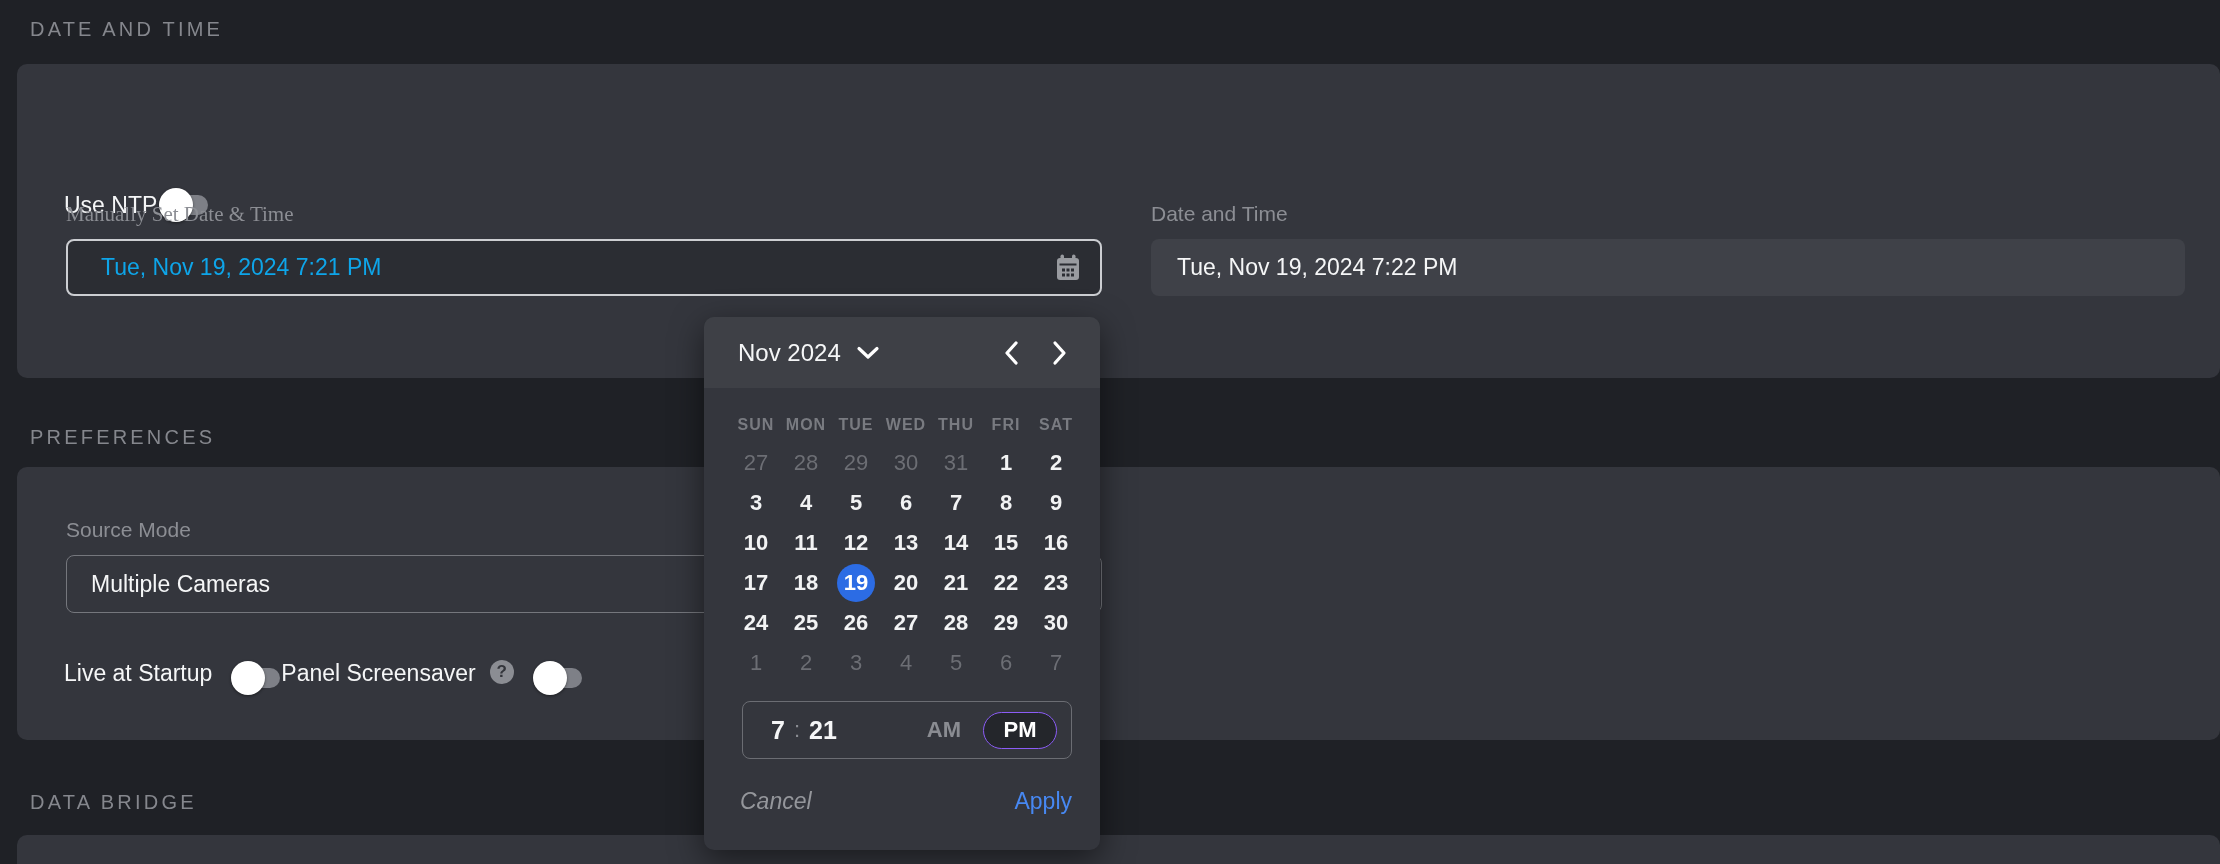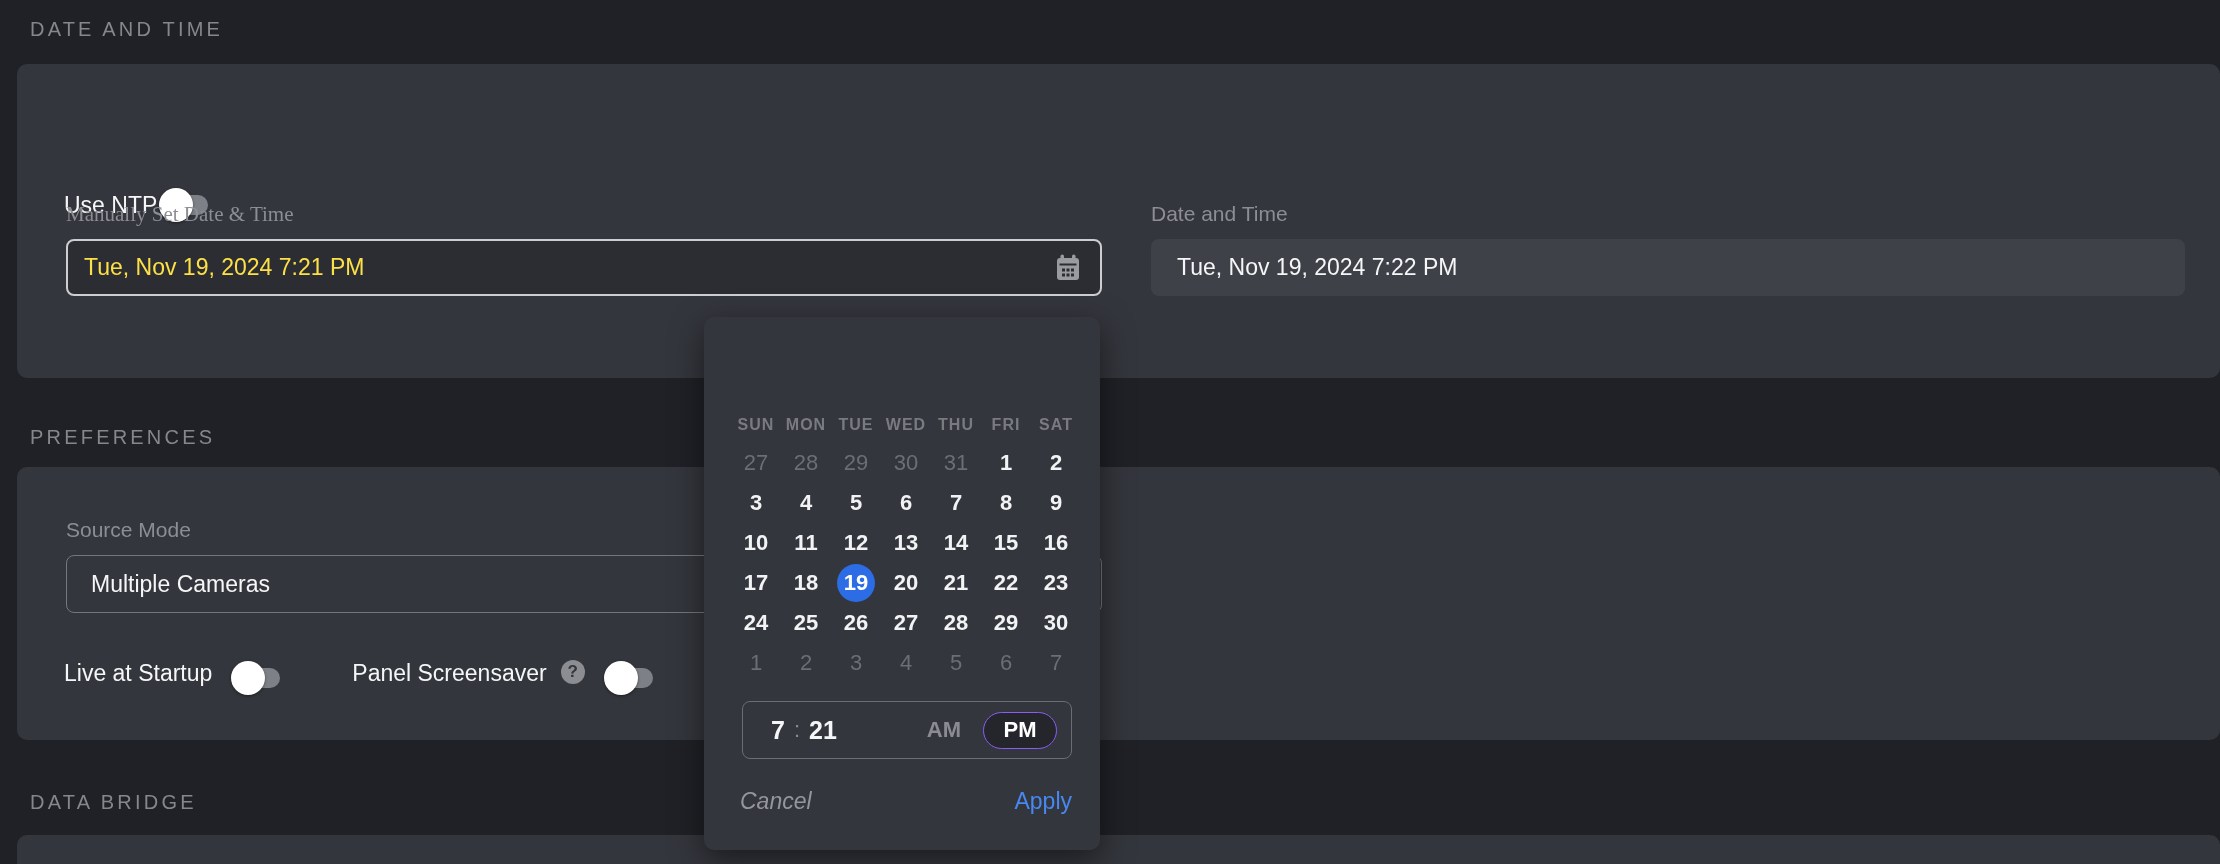--- a/index.html
+++ b/index.html
@@ -13,22 +13,22 @@
   
   .h-datetime{top:18px;}
   .panel-datetime{top:64px;height:314px;}
   .ntp-row{position:absolute;left:47px;top:123px;display:flex;align-items:center;gap:2px;}
   .lbl-white{color:#f5f6f7;font-size:23px;}
   .field-label{position:absolute;color:#8c8e94;font-size:21px;}
   .lbl-manual{left:49px;top:138px;font-family:Liberation Serif, serif;}
   .lbl-current{left:1134px;top:138px;}
   .date-input{position:absolute;left:49px;top:175px;width:1036px;height:57px;
           background:#2b2d33;border:2px solid #ccced2;border-radius:8px;
-          box-sizing:border-box;display:flex;align-items:center;padding:0 20px 0 16px;
-          color:#fde047;font-size:23px;cursor:text;}
+          box-sizing:border-box;display:flex;align-items:center;padding:0 20px 0 33px;
+          color:#0ea5e9;font-size:23px;cursor:text;}
   .date-input .spacer{flex:1;}
   .readonly-field{position:absolute;left:1134px;top:175px;width:1034px;height:57px;
           background:#3f4148;border-radius:8px;display:flex;align-items:center;
           padding-left:26px;box-sizing:border-box;color:#f5f6f7;font-size:23px;}
 
   
   .toggle{position:relative;width:50px;height:36px;flex:none;cursor:pointer;}
   .toggle .track{position:absolute;left:3px;top:8px;width:46px;height:20px;
           border-radius:10px;background:#7e8087;}
   .toggle .knob{position:absolute;left:0;top:1px;width:34px;height:34px;border-radius:50%;
@@ -40,21 +40,21 @@
 
   
   .h-prefs{top:426px;}
   .panel-prefs{top:467px;height:273px;padding-left:19px;}
   .lbl-source{left:49px;top:51px;}
   .source-input{position:absolute;left:49px;top:88px;width:1036px;height:58px;
           border:1px solid #75777d;border-radius:8px;box-sizing:border-box;
           display:flex;align-items:center;padding-left:24px;color:#f5f6f7;font-size:23px;cursor:text;}
   .startup-row{position:absolute;left:47px;top:193px;display:flex;align-items:flex-start;}
   .startup-row .t1{margin-left:19px;}
-  .lbl-screensaver{margin-left:71px;}
+  .lbl-screensaver{}
   .startup-row .qi{margin-left:14px;}
   .startup-row .t2{margin-left:19px;}
 
   
   .h-bridge{top:791px;}
   .panel-bridge{top:835px;height:60px;border-radius:10px 10px 0 0;}
 
   
   .popup{position:absolute;left:704px;top:317px;width:396px;height:533px;
           background:#34363d;border-radius:10px;box-shadow:0 10px 32px rgba(0,0,0,.5);z-index:20;}
@@ -154,20 +154,44 @@
         <div class="track"></div>
         <div class="knob"></div>
       </div>
     </div>
   </div>
 
   <div class="section-heading h-bridge">DATA BRIDGE</div>
   <div class="panel panel-bridge"></div>
 
   <div class="popup">
+    <div class="dp-header">
+      <div class="month-dd">
+        <span class="month-label">Nov 2024</span>
+        <span style="display:flex;">
+          <svg width="24" height="14" viewBox="0 0 24 14">
+            <polyline points="3,2.5 12,11 21,2.5" fill="none" stroke="#ffffff" stroke-width="3.2" stroke-linecap="round" stroke-linejoin="round"></polyline>
+          </svg>
+        </span>
+      </div>
+      <div class="nav-btn nav-prev">
+        <span style="display:flex;">
+          <svg width="15" height="26" viewBox="0 0 15 26">
+            <polyline points="12,3 3,13 12,23" fill="none" stroke="#ffffff" stroke-width="3.2" stroke-linecap="round" stroke-linejoin="round"></polyline>
+          </svg>
+        </span>
+      </div>
+      <div class="nav-btn nav-next">
+        <span style="display:flex;">
+          <svg width="15" height="26" viewBox="0 0 15 26">
+            <polyline points="3,3 12,13 3,23" fill="none" stroke="#ffffff" stroke-width="3.2" stroke-linecap="round" stroke-linejoin="round"></polyline>
+          </svg>
+        </span>
+      </div>
+    </div>
 
     <div class="dp-grid">
         <div class="dp-cell dp-weekday">SUN</div>
         <div class="dp-cell dp-weekday">MON</div>
         <div class="dp-cell dp-weekday">TUE</div>
         <div class="dp-cell dp-weekday">WED</div>
         <div class="dp-cell dp-weekday">THU</div>
         <div class="dp-cell dp-weekday">FRI</div>
         <div class="dp-cell dp-weekday">SAT</div>
         <div class="dp-cell dp-day muted">

